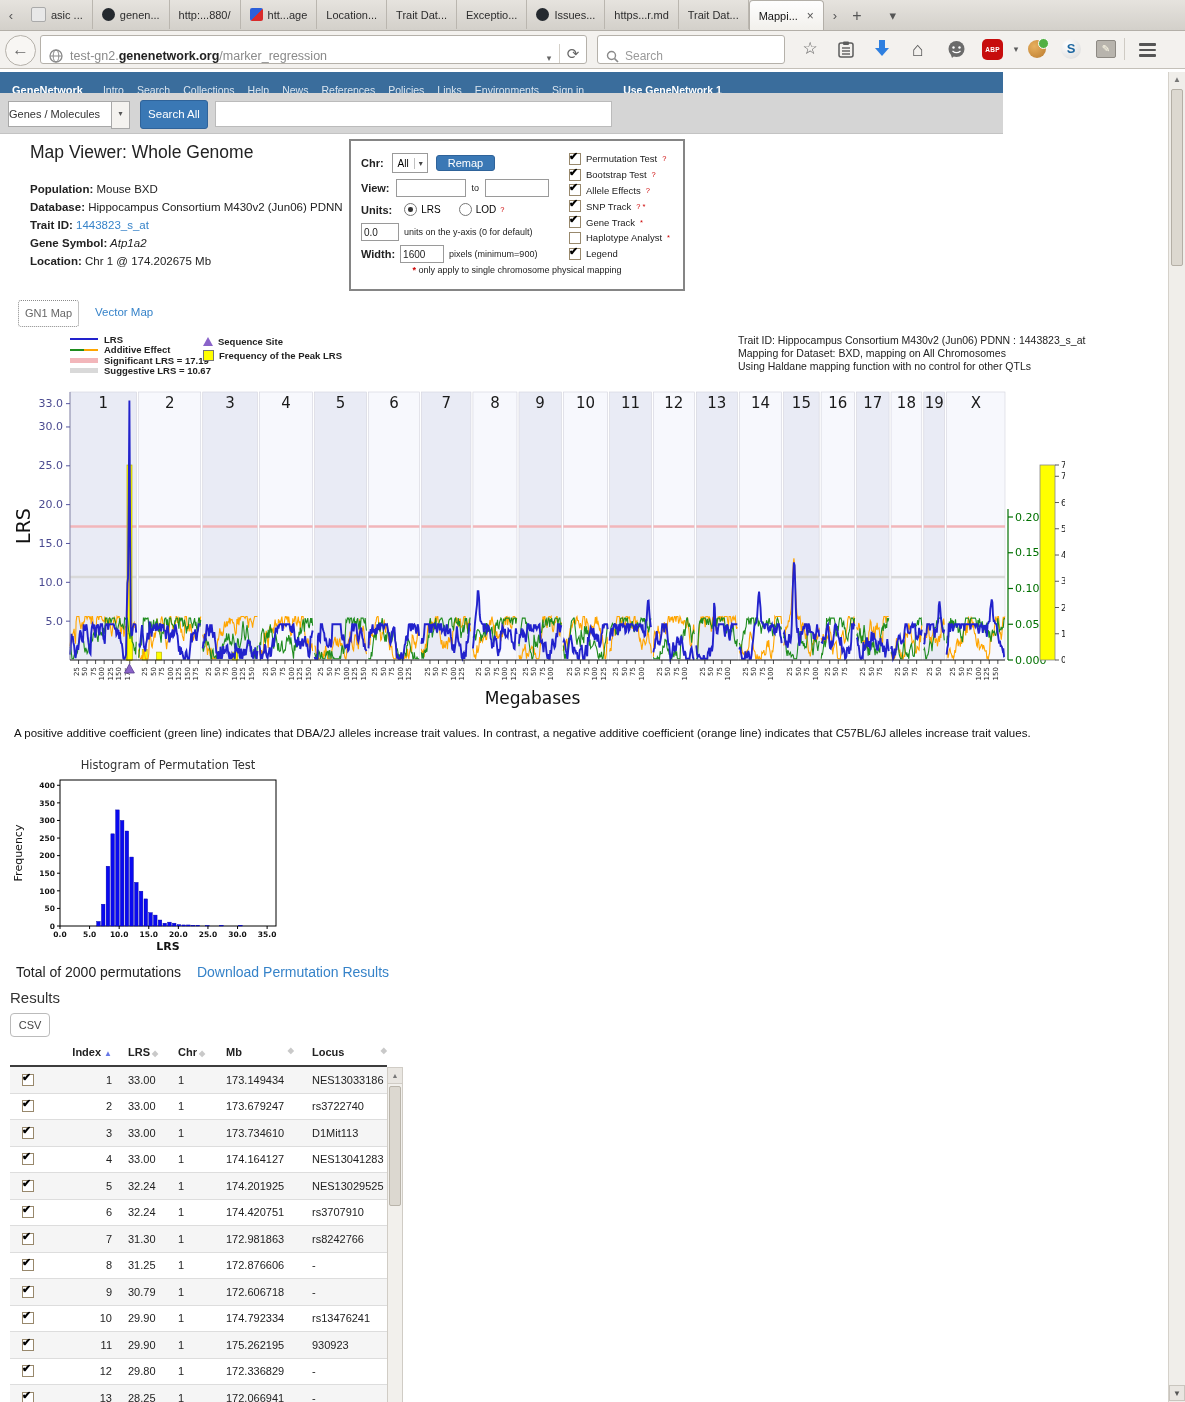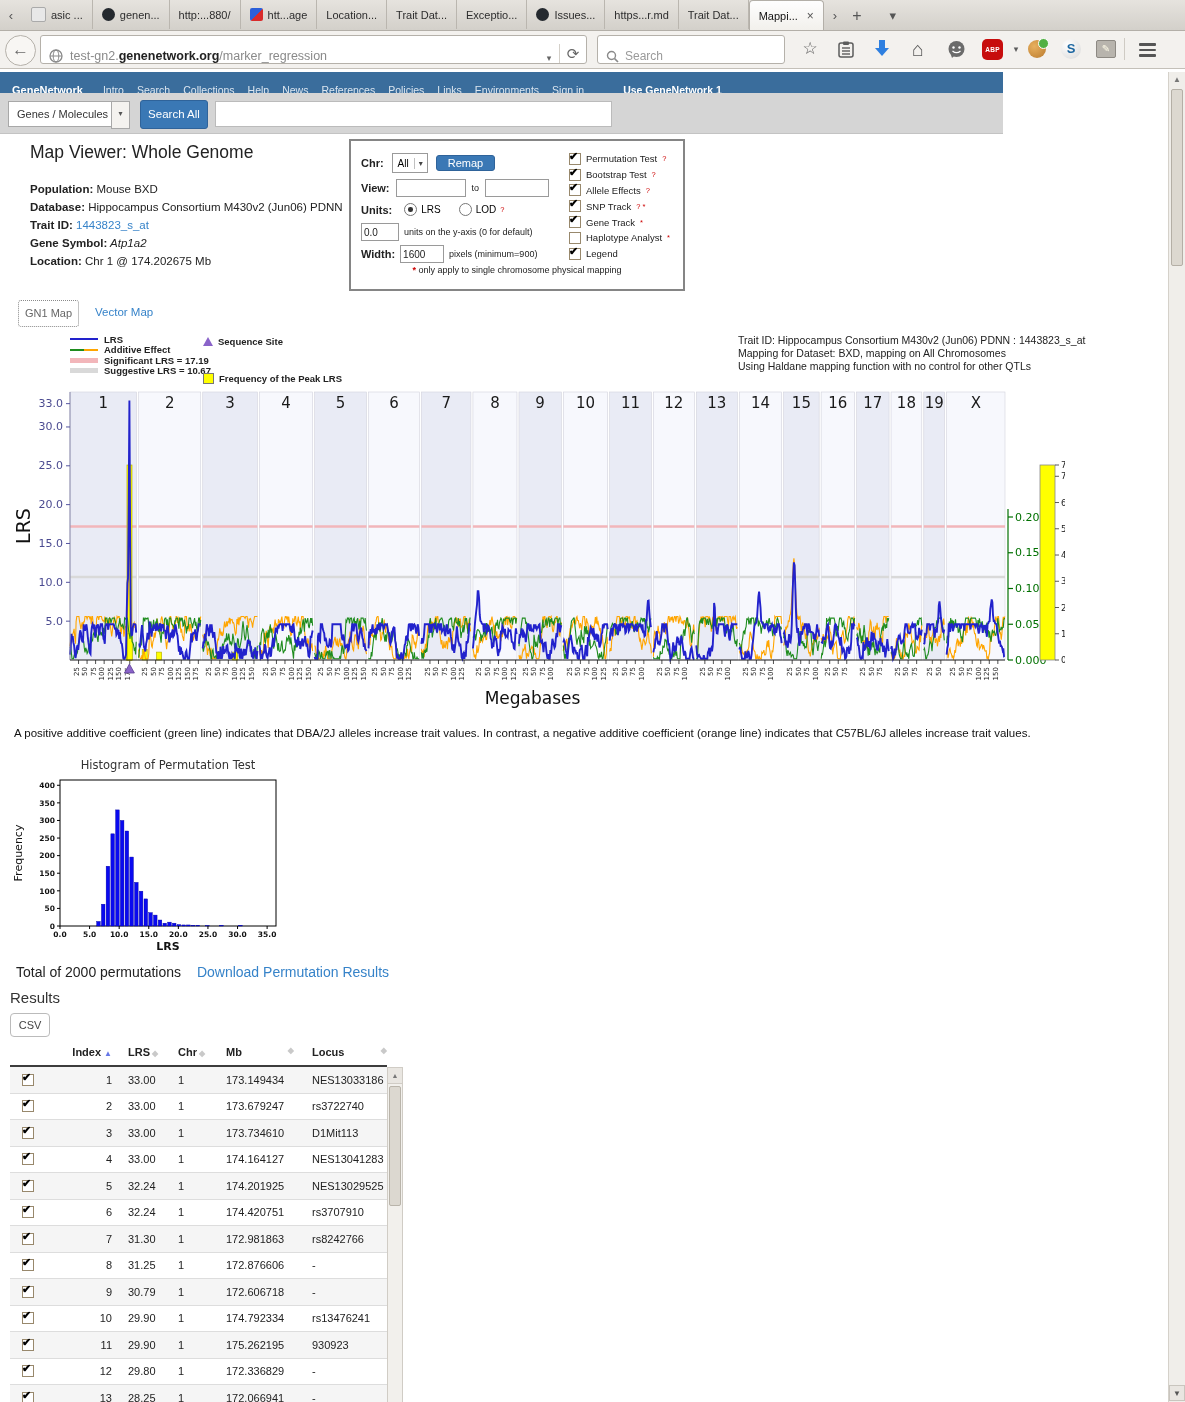--- a/index.html
+++ b/index.html
@@ -49,21 +49,21 @@
   #toolbar-sep{top:38px;width:1px;height:22px;background:#cfcbc4}
 
   
   #navbar{left:0;top:72px;width:1003px;height:36px;background:#3a6d9c;display:flex;align-items:center;
           font-size:10.5px;color:#dce6f0}
   #navbar .brand{font-weight:bold;color:#fff;margin:0 20px 0 12px;font-size:11px}
   #navbar .nav-item{margin-right:13px}
   #navbar .nav-right{font-weight:bold;color:#fff;margin-left:26px}
   #searchband{left:0;top:93px;width:1003px;height:40px;background:#d5d5d5;border-bottom:1px solid #c3c3c3}
   #cat-select{left:8px;top:101px;width:103px;height:24px;background:#fff;border:1px solid #a8a8a8;
-              font-size:11px;color:#333;line-height:24px;padding-left:8px}
+              font-size:11px;color:#333;line-height:24px;}
   #cat-caret{left:111px;top:101px;width:17px;height:26px;background:#f4f2ef;border:1px solid #a8a8a8;
              font-size:8px;color:#555;text-align:center;line-height:24px}
   #searchall-btn{left:140px;top:100px;width:66px;height:27px;background:#3a78b5;border:1px solid #2f639a;
                  border-radius:3px;color:#fff;font-size:11.5px;text-align:center;line-height:27px}
   #global-search{left:215px;top:101px;width:395px;height:24px;background:#fff;border:1px solid #bbb}
 
   
   #page-title{left:30px;top:142px;font-size:17.5px;color:#222}
   #info-block{left:30px;top:180px;font-size:11.5px;color:#222;line-height:18px}
   #info-block b{font-weight:bold}
@@ -374,21 +374,21 @@
     <div class="lg-row">
       <span class="lg-swatch" style="background: rgb(217, 217, 217); height: 5px;"></span>
       <span>Suggestive LRS = 10.67</span>
     </div>
   </div>
 <div class="abs" id="legend-aux">
     <div class="lg-row" style="height: 14px;">
       <span class="tri"></span>
       <span style="margin-left: 5px;">Sequence Site</span>
     </div>
-    <div class="lg-row" style="height: 14px; margin-top: 23px;">
+    <div class="lg-row" style="height: 14px;">
       <span class="sq"></span>
       <span style="margin-left: 5px;">Frequency of the Peak LRS</span>
     </div>
   </div>
 <div class="abs" id="trait-info">
     <div>Trait ID: Hippocampus Consortium M430v2 (Jun06) PDNN : 1443823_s_at</div>
     <div>Mapping for Dataset: BXD, mapping on All Chromosomes</div>
     <div>Using Haldane mapping function with no control for other QTLs</div>
   </div>
 

